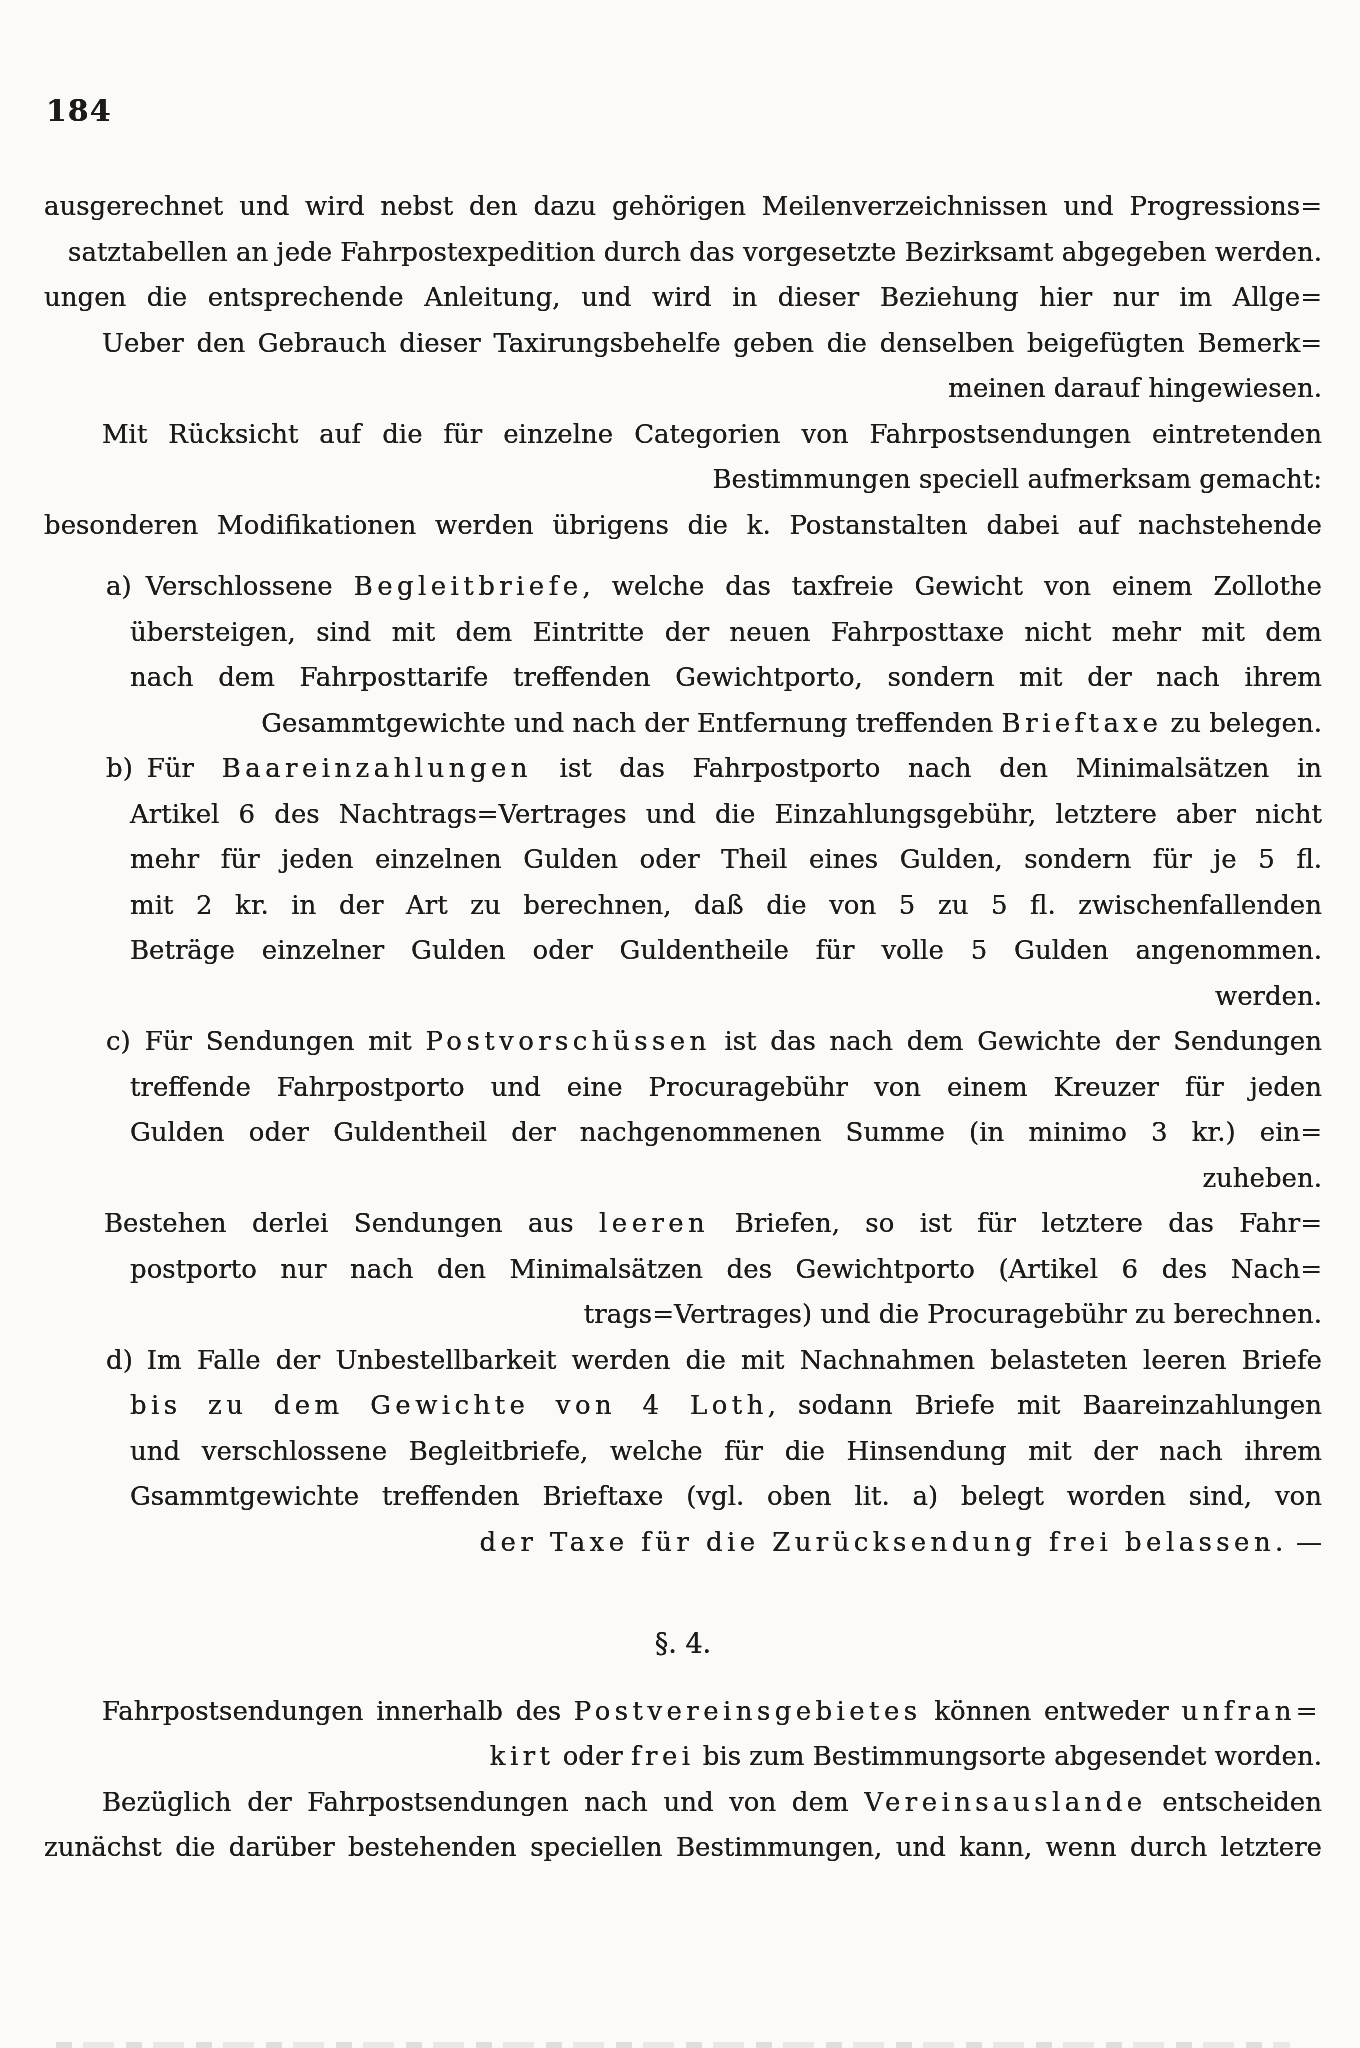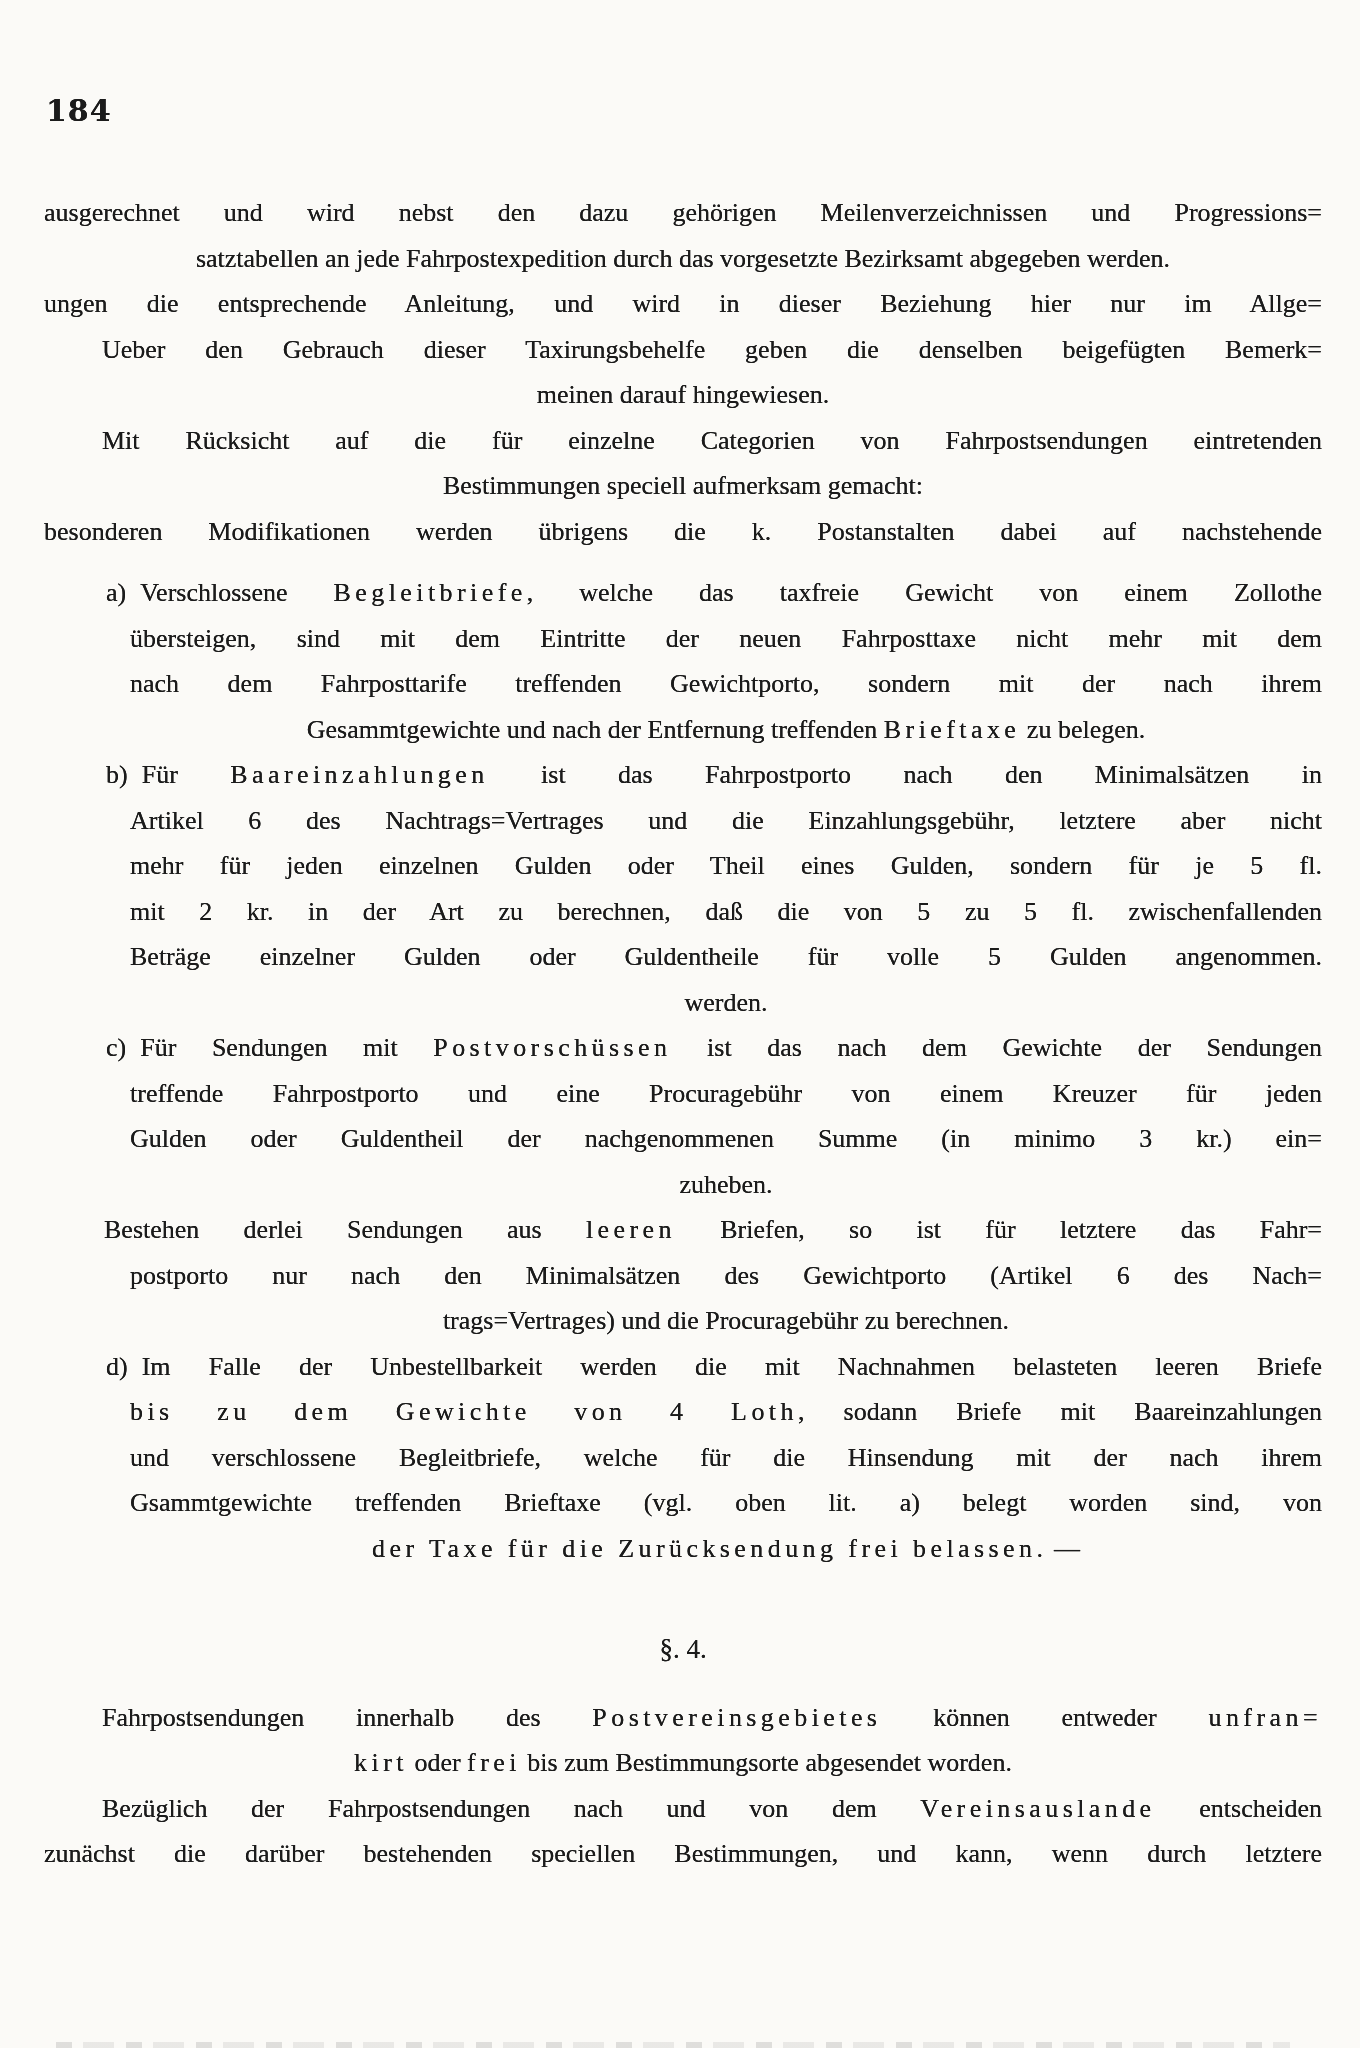--- a/index.html
+++ b/index.html
@@ -12,26 +12,25 @@
     overflow:hidden;
     margin:0 auto;
   }
   .pagenum{
     position:absolute;left:46px;top:96px;
     font-size:30px;font-weight:bold;line-height:1;
     letter-spacing:1px;
     text-shadow:0 0 .4px currentColor;
   }
   .textblock{
-    position:absolute;left:44px;top:190px;width:1278px;
+    position:absolute;left:44px;top:184px;width:1278px;
     font-size:26px;line-height:45.5px;
     text-shadow:0 0 .45px currentColor;
-    font-family:Liberation Serif, serif;
   }
-  .ln{white-space:nowrap;text-align:center;}
+  .ln{white-space:nowrap;text-align:right;}
   .ln.j{text-align:justify;text-align-last:justify;}
   .pi{margin-left:58px;}
   .ifirst{margin-left:62px;}
   .icont{margin-left:86px;}
   .sfirst{margin-left:60px;}
   .gap16{margin-top:16px;}
   .lbl{margin-right:14px;}
   .sperr{letter-spacing:.17em;}
   .heading{
     margin:56px 0 22px 0;

